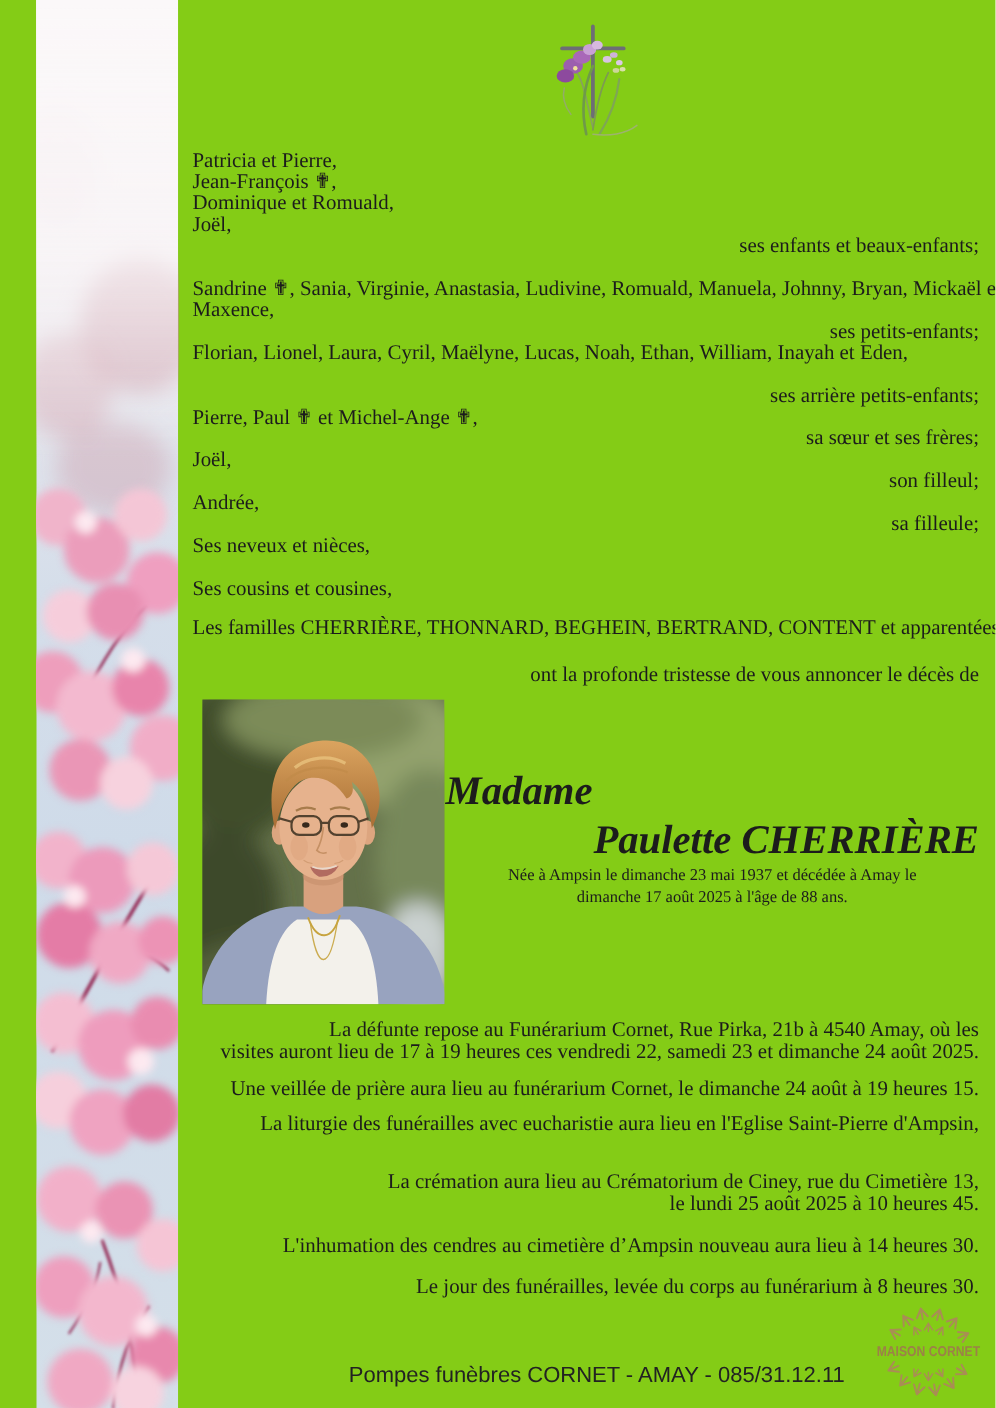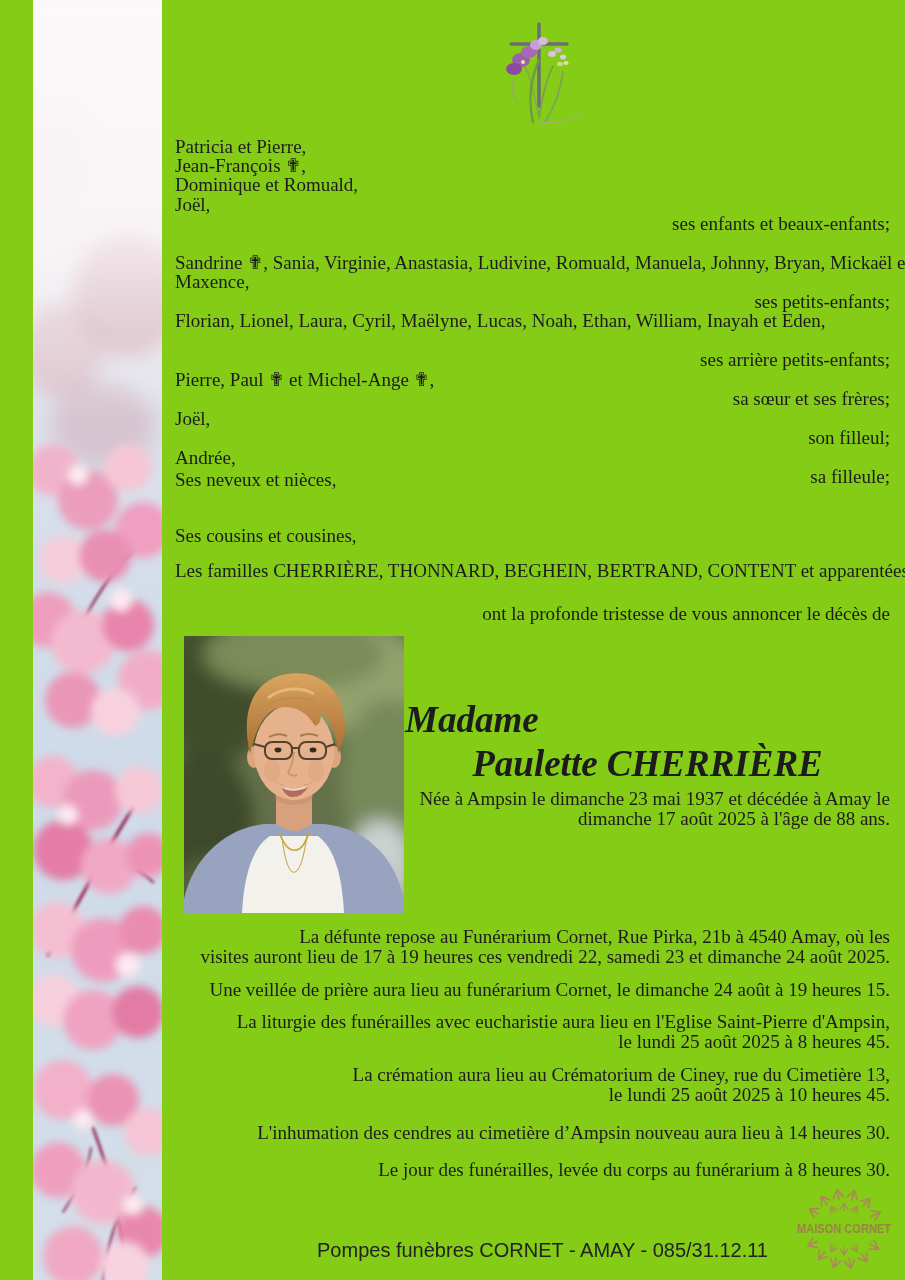--- a/index.html
+++ b/index.html
@@ -9,28 +9,28 @@
   svg{display:block;}
   .blossom-strip{position:absolute;left:33px;top:0;width:129px;height:1280px;}
   .cross-illustration{position:absolute;left:473px;top:18px;width:130px;height:112px;}
   .t-line{position:absolute;font-size:19px;line-height:1.05;white-space:nowrap;}
   .al{left:175px;}
   .ar{right:15px;}
   .ac{left:175px;width:715px;text-align:right;white-space:nowrap;}
   .ln0{top:137px}.ln1{top:156px}.ln2{top:175px}.ln3{top:195px}.ln4{top:214px}
   .ln5{top:253px}.ln6{top:272px}.ln7{top:292px}.ln8{top:311px}.ln9{top:350px}
   .ln10{top:370px}.ln11{top:389px}.ln12{top:409px}.ln13{top:428px}.ln14{top:448px}
-  .ln15{top:467px}.ln16{top:470px}.ln17{top:526px}.ln18{top:561px}.ln19{top:604px}
+  .ln15{top:467px}.ln16{top:487px}.ln17{top:526px}.ln18{top:561px}.ln19{top:604px}
   .photo{position:absolute;left:184px;top:636px;width:220px;height:277px;}
   .deceased-block{position:absolute;left:405px;top:0;width:485px;height:0;}
   .d-title{position:absolute;top:701px;left:0;width:100%;
            font-weight:bold;font-style:italic;font-size:37px;line-height:1;}
-  .d-name{position:absolute;top:745px;left:0;width:100%;text-align:center;
+  .d-name{position:absolute;top:745px;left:0;width:100%;text-align:right;
           font-weight:bold;font-style:italic;font-size:37px;line-height:1;white-space:nowrap;}
-  .d-sub{position:absolute;left:0;width:100%;text-align:right;font-size:19px;line-height:1;white-space:nowrap;}
+  .d-sub{position:absolute;left:0;width:100%;text-align:center;font-size:15px;line-height:1;white-space:nowrap;}
   .d-sub1{top:789px}.d-sub2{top:809px}
   .sv0{top:927px}.sv1{top:947px}.sv2{top:980px}.sv3{top:1012px}.sv4{top:1032px}
   .sv5{top:1065px}.sv6{top:1085px}.sv7{top:1123px}.sv8{top:1160px}
   .footer-line{position:absolute;left:170px;top:1239px;width:745px;text-align:center;
         font-family:"Liberation Sans",sans-serif;font-size:20px;color:#222;}
   .logo{position:absolute;left:789px;top:1174px;width:110px;height:110px;}
 </style>
 </head>
 <body>
 
@@ -228,21 +228,20 @@
     <div class="d-title">Madame</div>
     <div class="d-name">Paulette CHERRIÈRE</div>
     <div class="d-sub d-sub1">Née à Ampsin le dimanche 23 mai 1937 et décédée à Amay le</div>
     <div class="d-sub d-sub2">dimanche 17 août 2025 à l'âge de 88 ans.</div>
   </div>
 
   <div class="t-line ac sv0">La défunte repose au Funérarium Cornet, Rue Pirka, 21b à 4540 Amay, où les</div>
   <div class="t-line ac sv1">visites auront lieu de 17 à 19 heures ces vendredi 22, samedi 23 et dimanche 24 août 2025.</div>
   <div class="t-line ac sv2">Une veillée de prière aura lieu au funérarium Cornet, le dimanche 24 août à 19 heures 15.</div>
   <div class="t-line ac sv3">La liturgie des funérailles avec eucharistie aura lieu en l'Eglise Saint-Pierre d'Ampsin,</div>
-  <div class="t-line ac sv4">le lundi 25 août 2025 à 8 heures 45.</div>
   <div class="t-line ac sv5">La crémation aura lieu au Crématorium de Ciney, rue du Cimetière 13,</div>
   <div class="t-line ac sv6">le lundi 25 août 2025 à 10 heures 45.</div>
   <div class="t-line ac sv7">L'inhumation des cendres au cimetière d’Ampsin nouveau aura lieu à 14 heures 30.</div>
   <div class="t-line ac sv8">Le jour des funérailles, levée du corps au funérarium à 8 heures 30.</div>
 
   <svg class="logo" viewBox="0 0 110 110" aria-hidden="true">
     <defs>
       <path id="bird" d="M0,0 L-5,-8 M0,0 L0,-10 M0,0 L5,-8" stroke="#a98d55" stroke-width="1.8" stroke-linecap="round" fill="none"></path>
     </defs>
     <g>

